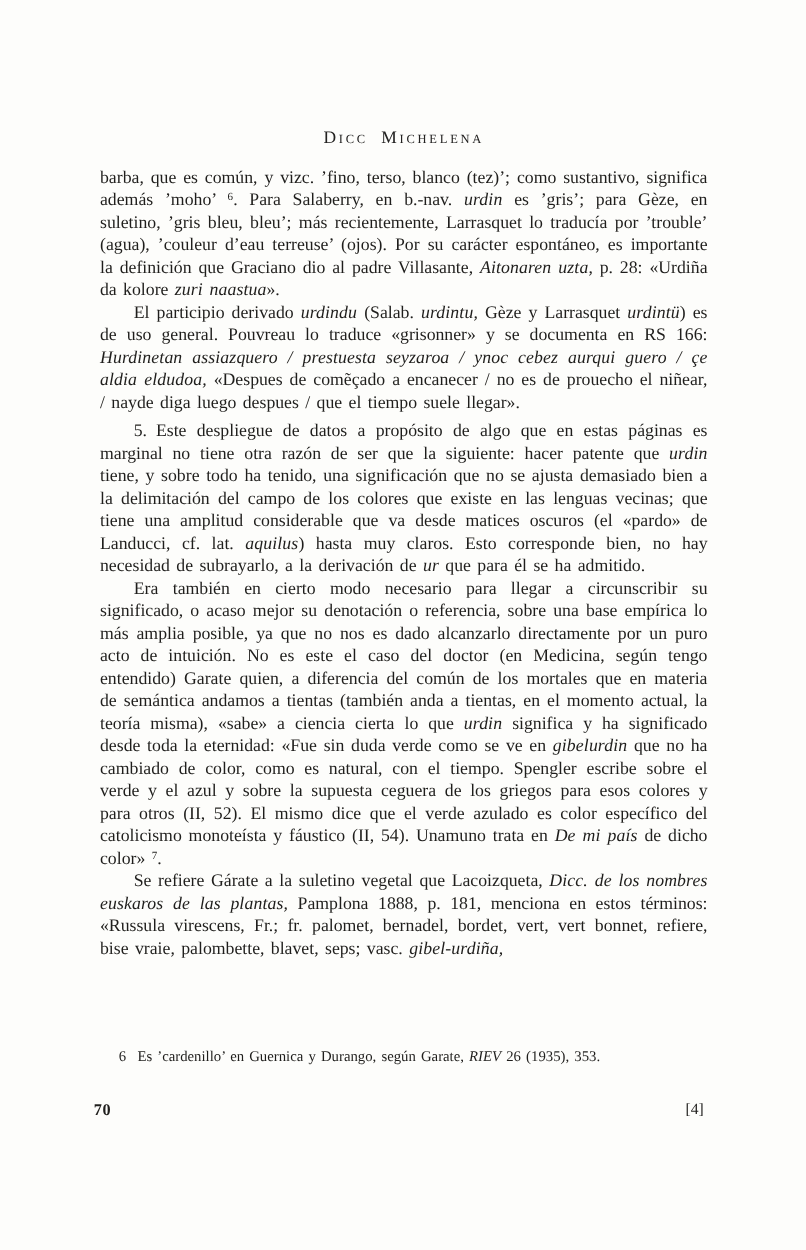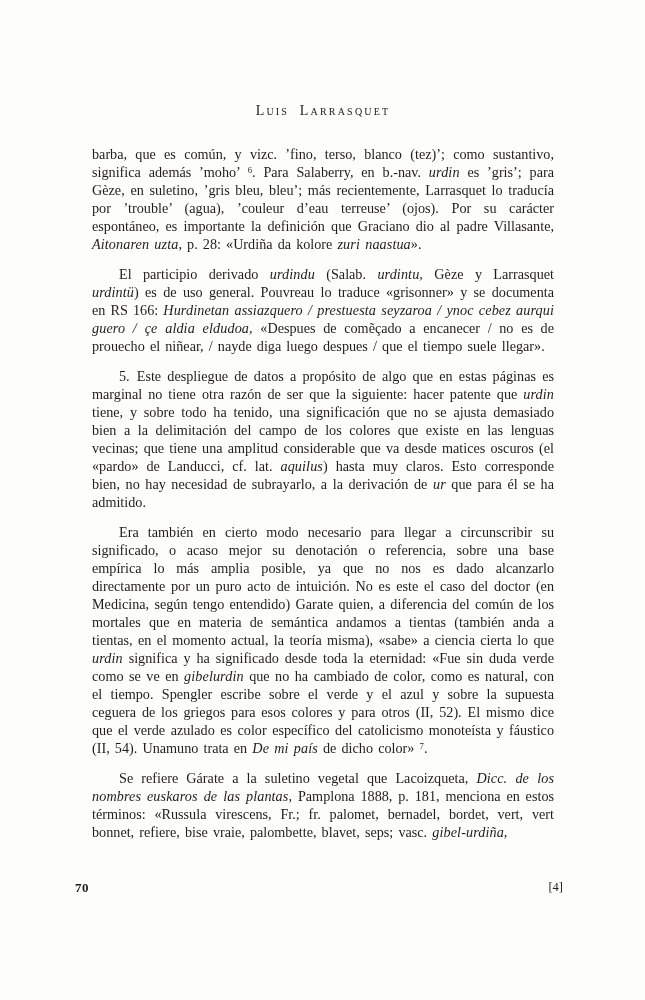--- a/index.html
+++ b/index.html
@@ -27,21 +27,21 @@
   .text-block {
     position: absolute;
     top: 133px;
     left: 80px;
     width: 486px;
     font-size: 14.2px;
     line-height: 18px;
     text-align: justify;
     word-spacing: 0.11em;
   }
-  .text-block p { margin: 12px; }
+  .text-block p { margin: 0; }
   .text-block p.indent { text-indent: 27px; }
   .text-block p.section-start { margin-top: 5px; }
   .text-block i { letter-spacing: 0.1px; }
   sup {
     font-size: 0.62em;
     line-height: 0;
     vertical-align: baseline;
     position: relative;
     top: -0.45em;
   }
@@ -70,30 +70,33 @@
     top: 880px;
     right: 82px;
     font-size: 12.5px;
   }
 </style>
 </head>
 <body>
 
 <div class="page">
 
-  <div class="running-header">Luis Larrasquet</div>
+  <div class="running-header">Dicc Michelena</div>
 
   <main class="text-block">
     <p class="para"><span>barba, que es común, y vizc. ’fino, terso, blanco (tez)’; como sustantivo, significa además ’moho’ </span><sup>6</sup><span>. Para Salaberry, en b.-nav. </span><i>urdin</i><span> es ’gris’; para Gèze, en suletino, ’gris bleu, bleu’; más recientemente, Larrasquet lo traducía por ’trouble’ (agua), ’couleur d’eau terreuse’ (ojos). Por su carácter espontáneo, es importante la definición que Graciano dio al padre Villasante, </span><i>Aitonaren uzta</i><span>, p. 28: «Urdiña da kolore </span><i>zuri naastua</i><span>».</span></p>
     <p class="para indent"><span>El participio derivado </span><i>urdindu</i><span> (Salab. </span><i>urdintu,</i><span> Gèze y Larrasquet </span><i>urdintü</i><span>) es de uso general. Pouvreau lo traduce «grisonner» y se documenta en RS 166: </span><i>Hurdinetan assiazquero / prestuesta seyzaroa / ynoc cebez aurqui guero / çe aldia eldudoa,</i><span> «Despues de comẽçado a encanecer / no es de prouecho el niñear, / nayde diga luego despues / que el tiempo suele llegar».</span></p>
     <p class="para indent section-start"><span>5. Este despliegue de datos a propósito de algo que en estas páginas es marginal no tiene otra razón de ser que la siguiente: hacer patente que </span><i>urdin</i><span> tiene, y sobre todo ha tenido, una significación que no se ajusta demasiado bien a la delimitación del campo de los colores que existe en las lenguas vecinas; que tiene una amplitud considerable que va desde matices oscuros (el «pardo» de Landucci, cf. lat. </span><i>aquilus</i><span>) hasta muy claros. Esto corresponde bien, no hay necesidad de subrayarlo, a la derivación de </span><i>ur</i><span> que para él se ha admitido.</span></p>
     <p class="para indent"><span>Era también en cierto modo necesario para llegar a circunscribir su significado, o acaso mejor su denotación o referencia, sobre una base empírica lo más amplia posible, ya que no nos es dado alcanzarlo directamente por un puro acto de intuición. No es este el caso del doctor (en Medicina, según tengo entendido) Garate quien, a diferencia del común de los mortales que en materia de semántica andamos a tientas (también anda a tientas, en el momento actual, la teoría misma), «sabe» a ciencia cierta lo que </span><i>urdin</i><span> significa y ha significado desde toda la eternidad: «Fue sin duda verde como se ve en </span><i>gibelurdin</i><span> que no ha cambiado de color, como es natural, con el tiempo. Spengler escribe sobre el verde y el azul y sobre la supuesta ceguera de los griegos para esos colores y para otros (II, 52). El mismo dice que el verde azulado es color específico del catolicismo monoteísta y fáustico (II, 54). Unamuno trata en </span><i>De mi país</i><span> de dicho color» </span><sup>7</sup><span>.</span></p>
     <p class="para indent"><span>Se refiere Gárate a la suletino vegetal que Lacoizqueta, </span><i>Dicc. de los nombres euskaros de las plantas,</i><span> Pamplona 1888, p. 181, menciona en estos términos: «Russula virescens, Fr.; fr. palomet, bernadel, bordet, vert, vert bonnet, refiere, bise vraie, palombette, blavet, seps; vasc. </span><i>gibel-urdiña,</i></p>
   </main>
 
   <div class="footnotes">
+    <p class="footnote">
+      <span class="fn-num">6</span><span><span>Es ’cardenillo’ en Guernica y Durango, según Garate, </span><i>RIEV</i><span> 26 (1935), 353.</span></span>
+    </p>
   </div>
 
   <span class="page-number">70</span>
 
   <span class="issue-number">[4]</span>
 
 </div>
 
 </body></html>

